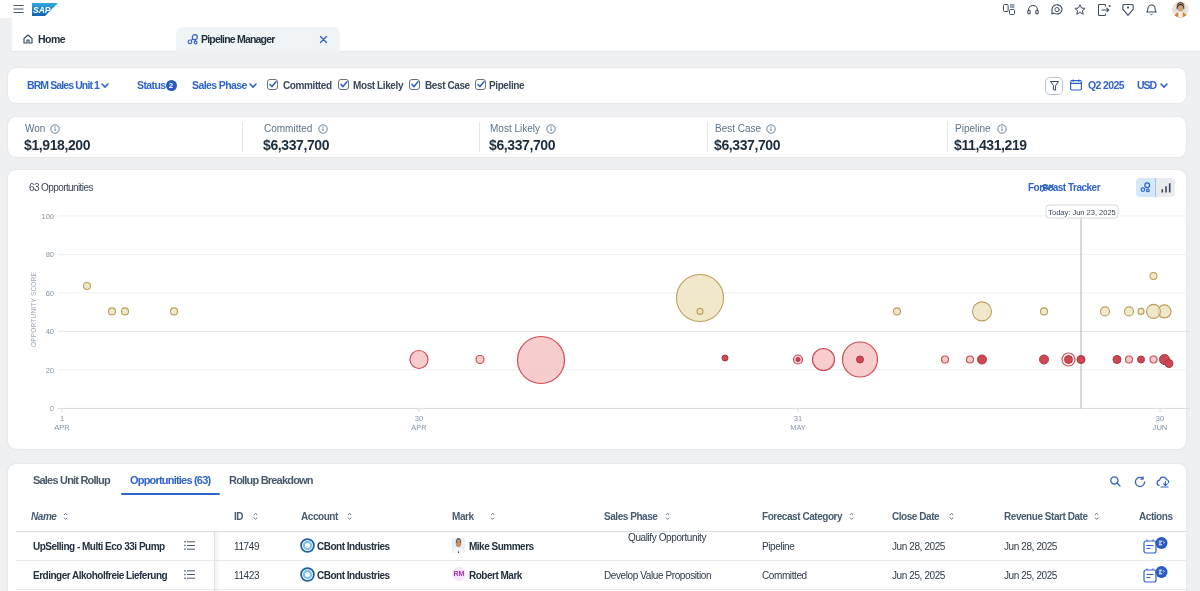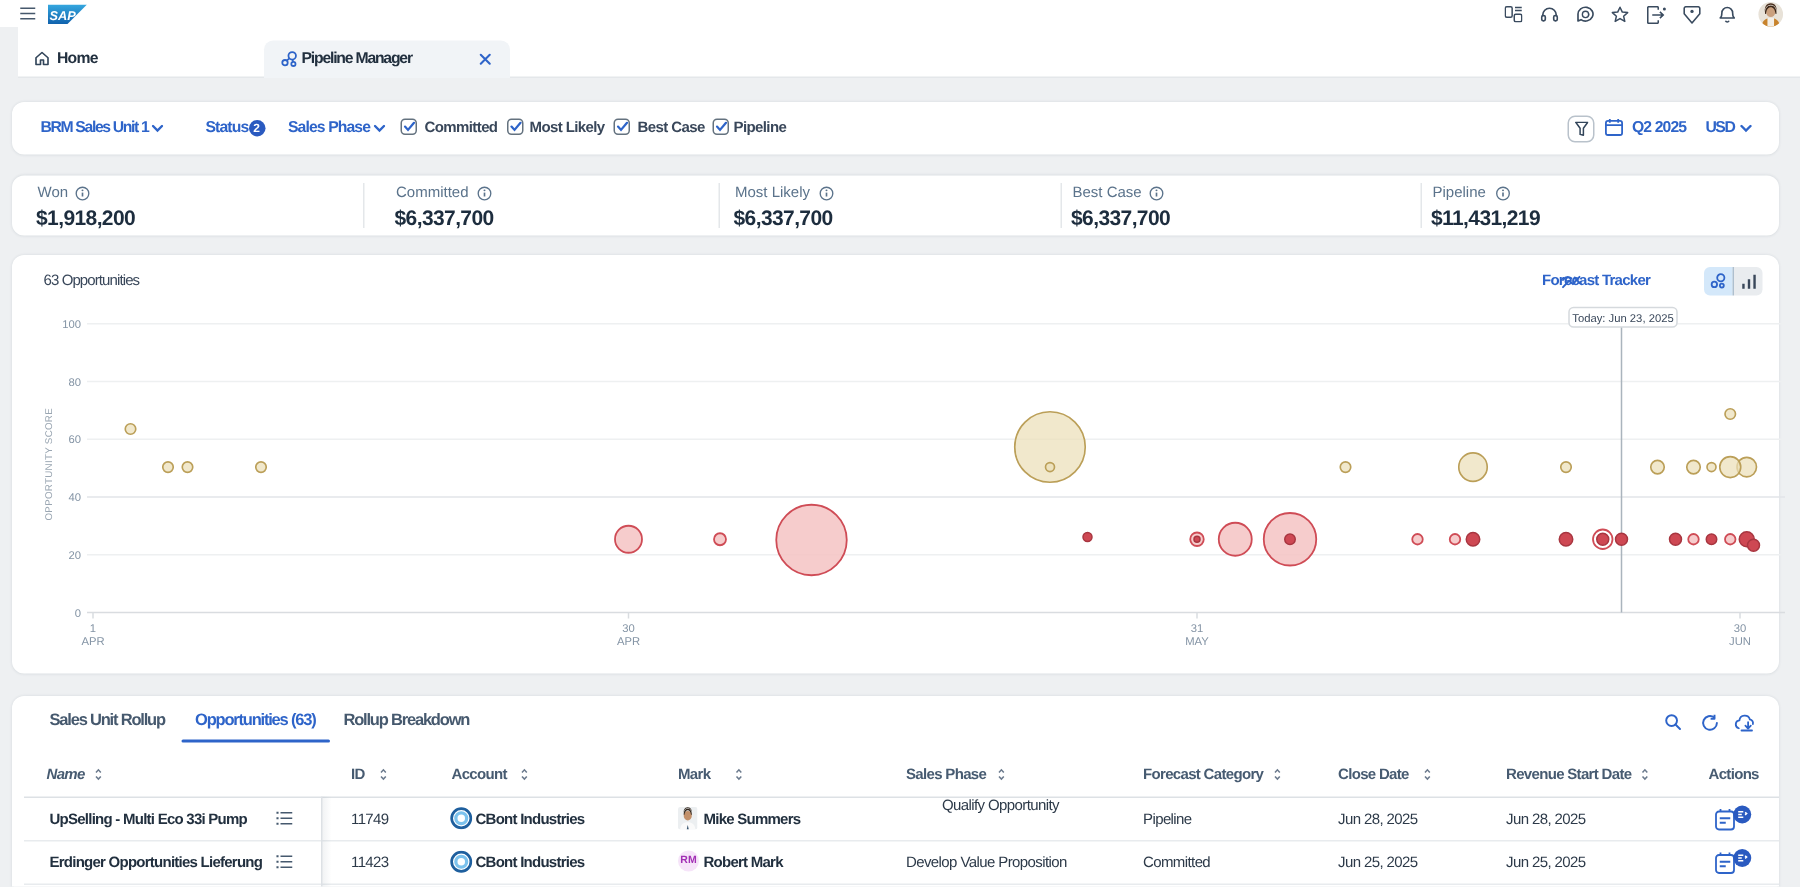--- a/index.html
+++ b/index.html
@@ -421,21 +421,21 @@
       <path d="M4 5V3.4M10 5V3.4"></path>
       <path d="M3.5 9.5h7M3.5 12.5h4"></path>
     </g>
     <circle cx="18.5" cy="7" r="6" fill="#2a5ac0"></circle>
     <g stroke="#fff" stroke-width="1" fill="none">
       <path d="M15.8 5.2h3.4M15.8 7h2.4M15.8 8.8h3.4"></path>
         <path d="M20.4 5.6l1 .8-1 .8"></path>
     </g>
   </svg>
 
-  <span class="tdb abs" style="left:25px;top:105.5px;">Erdinger Opportunities Lieferung</span>
+  <span class="tdb abs" style="left:25px;top:105.5px;">Erdinger Alkoholfreie Lieferung</span>
   <svg class="abs" style="left:176px;top:105px" width="11" height="11" viewBox="0 0 11 11">
     <g stroke="#46596e" stroke-width="1">
         <path d="M3 1.8h8M3 5.5h8M3 9.2h8"></path>
         <path d="M0.3 1.8h1.4M0.3 5.5h1.4M0.3 9.2h1.4" stroke-width="1.4"></path>
       </g>
   </svg>
   <span class="td abs" style="left:226px;top:105.5px;">11423</span>
   <svg class="abs" style="left:292px;top:103px" width="15" height="15" viewBox="0 0 15 15">
     <circle cx="7.5" cy="7.5" r="6.4" fill="#fff" stroke="#1e5f9e" stroke-width="1.8"></circle>
     <circle cx="7.5" cy="7.5" r="3.6" fill="#fff" stroke="#7cc2ed" stroke-width="2.2"></circle>

